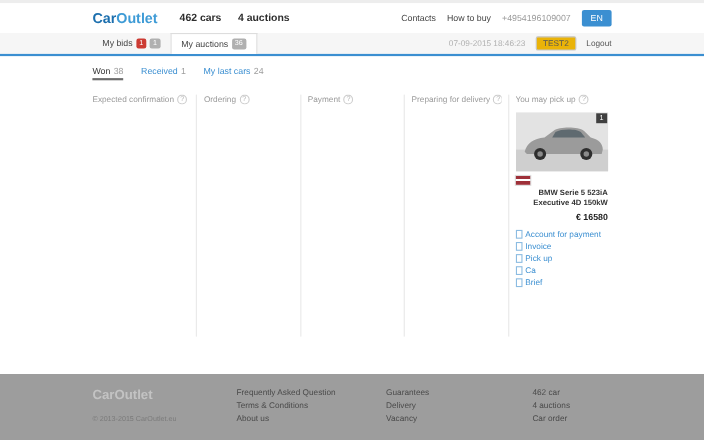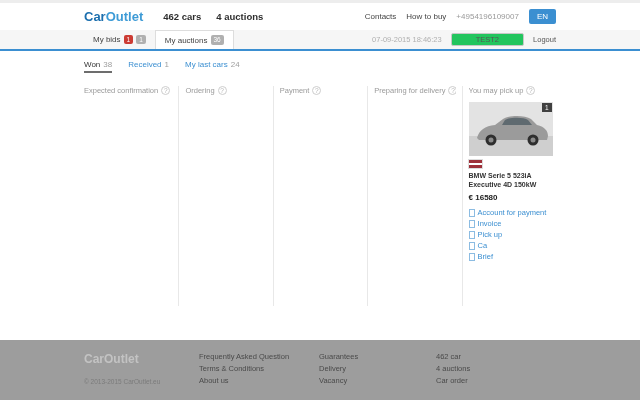--- a/index.html
+++ b/index.html
@@ -23,53 +23,53 @@
   
   .tabbar { background: #f6f6f6; border-bottom: 2px solid #3b8fd1; }
   .tabbar .container { display: flex; align-items: stretch; height: 19px; }
   .tab { display: flex; align-items: center; gap: 3px; padding: 0 9px; font-size: 8px; color: #444; cursor: pointer; }
   .tab.active { background: #fff; border: 1px solid #ddd; border-bottom: none; }
   .badge { font-size: 6.5px; color: #fff; border-radius: 2px; padding: 1px 3px; line-height: 1.2; }
   .badge.red { background: #cc3b33; }
   .badge.gray { background: #b0b0b0; }
   .tab-right { margin-left: auto; display: flex; align-items: center; gap: 9px; font-size: 7.5px; color: #555; }
   .dt { color: #b0b0b0; }
-  .btn-user { border: 1px solid #c7c7c7; background: #22c55e; padding: 1px 24px; border-radius: 2px; color: #555; cursor: pointer; }
+  .btn-user { border: 1px solid #c7c7c7; background: #eab308; padding: 1px 6px; border-radius: 2px; color: #555; cursor: pointer; }
   .logout { cursor: pointer; }
 
   
   .main { height: 289px; padding-top: 9px; }
   .subtabs { display: flex; gap: 16px; font-size: 8px; align-items: baseline; }
   .subtab { display: flex; gap: 3px; cursor: pointer; color: #3b8fd1; }
   .subtab .cnt { color: #9e9e9e; }
   .subtab.active { color: #333; border-bottom: 2px solid #6d6d6d; padding-bottom: 2px; }
 
   .board { display: flex; margin-top: 13px; height: 220px; }
   .col { width: 20%; padding: 0 6px; border-left: 1px solid #e8e8e8; }
   .col:first-child { border-left: none; padding-left: 0; }
   .col-h { font-size: 7.5px; color: #9a9a9a; display: flex; align-items: center; gap: 3px; white-space: nowrap; overflow: hidden; }
   .help { flex: 0 0 auto; width: 9px; height: 9px; border: 1px solid #cdcdcd; border-radius: 50%; color: #b5b5b5; font-size: 6.5px; line-height: 8px; text-align: center; display: inline-block; cursor: pointer; }
 
   
-  .card { margin-top: 7px; width: 84px; cursor: pointer; }
+  .card { margin-top: 7px; width: 84px; cursor: pointer; text-align: right; }
   .card-img { position: relative; width: 84px; height: 54px; }
   .card-badge { position: absolute; top: 1px; right: 1px; background: rgba(35,35,35,.85); color: #fff; font-size: 6.5px; padding: 1px 3px; }
   .flag { width: 13px; height: 8px; background: linear-gradient(#9e3039 0 38%, #fff 38% 62%, #9e3039 62% 100%); margin: 4px 0 3px; box-shadow: 0 0 0 1px #ddd; }
   .card-title { font-size: 7px; font-weight: bold; color: #333; line-height: 1.3; }
   .card-price { font-size: 8px; font-weight: bold; color: #222; margin: 4px 0 5px; }
   .doclink { display: flex; align-items: center; gap: 3px; font-size: 7.5px; color: #3b8fd1; line-height: 11px; cursor: pointer; }
   .docicon { flex: 0 0 auto; width: 6px; height: 8px; border: 1px solid #8cbce2; background: #fff; display: inline-block; }
 
   
   .footer { height: 60px; background: #9d9d9d; }
   .footer .container { display: flex; padding-top: 12px; }
   .f-logo-block { width: 115px; }
   .f-logo { font-size: 12px; font-weight: bold; color: #c3c3c3; }
   .f-copy { font-size: 6.5px; color: #7b7b7b; margin-top: 12px; }
-  .f-col { display: flex; flex-direction: column; gap: 3px; font-size: 7.5px; color: #4a4a4a; }
+  .f-col { display: flex; flex-direction: column; gap: 3px; font-size: 7.5px; color: #4a4a4a; margin-left: 16px; }
   .f-col.c1 { width: 120px; }
   .f-col.c2 { width: 117px; }
   .f-link { cursor: pointer; }
 </style>
 </head>
 <body>
 
 <div class="topstrip"></div>
 
 <div class="header">

